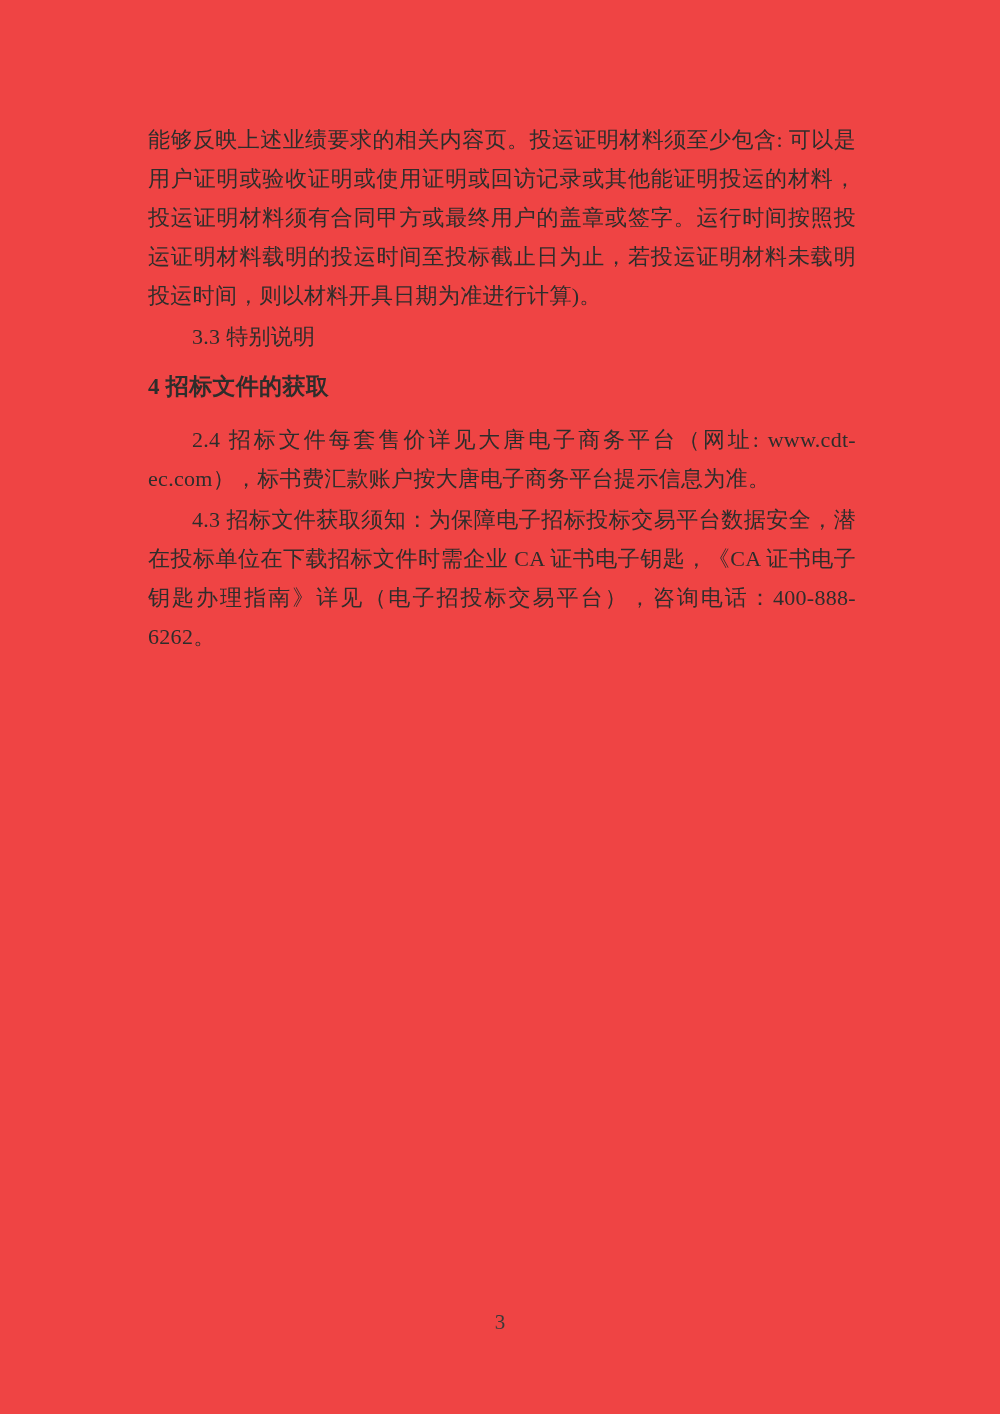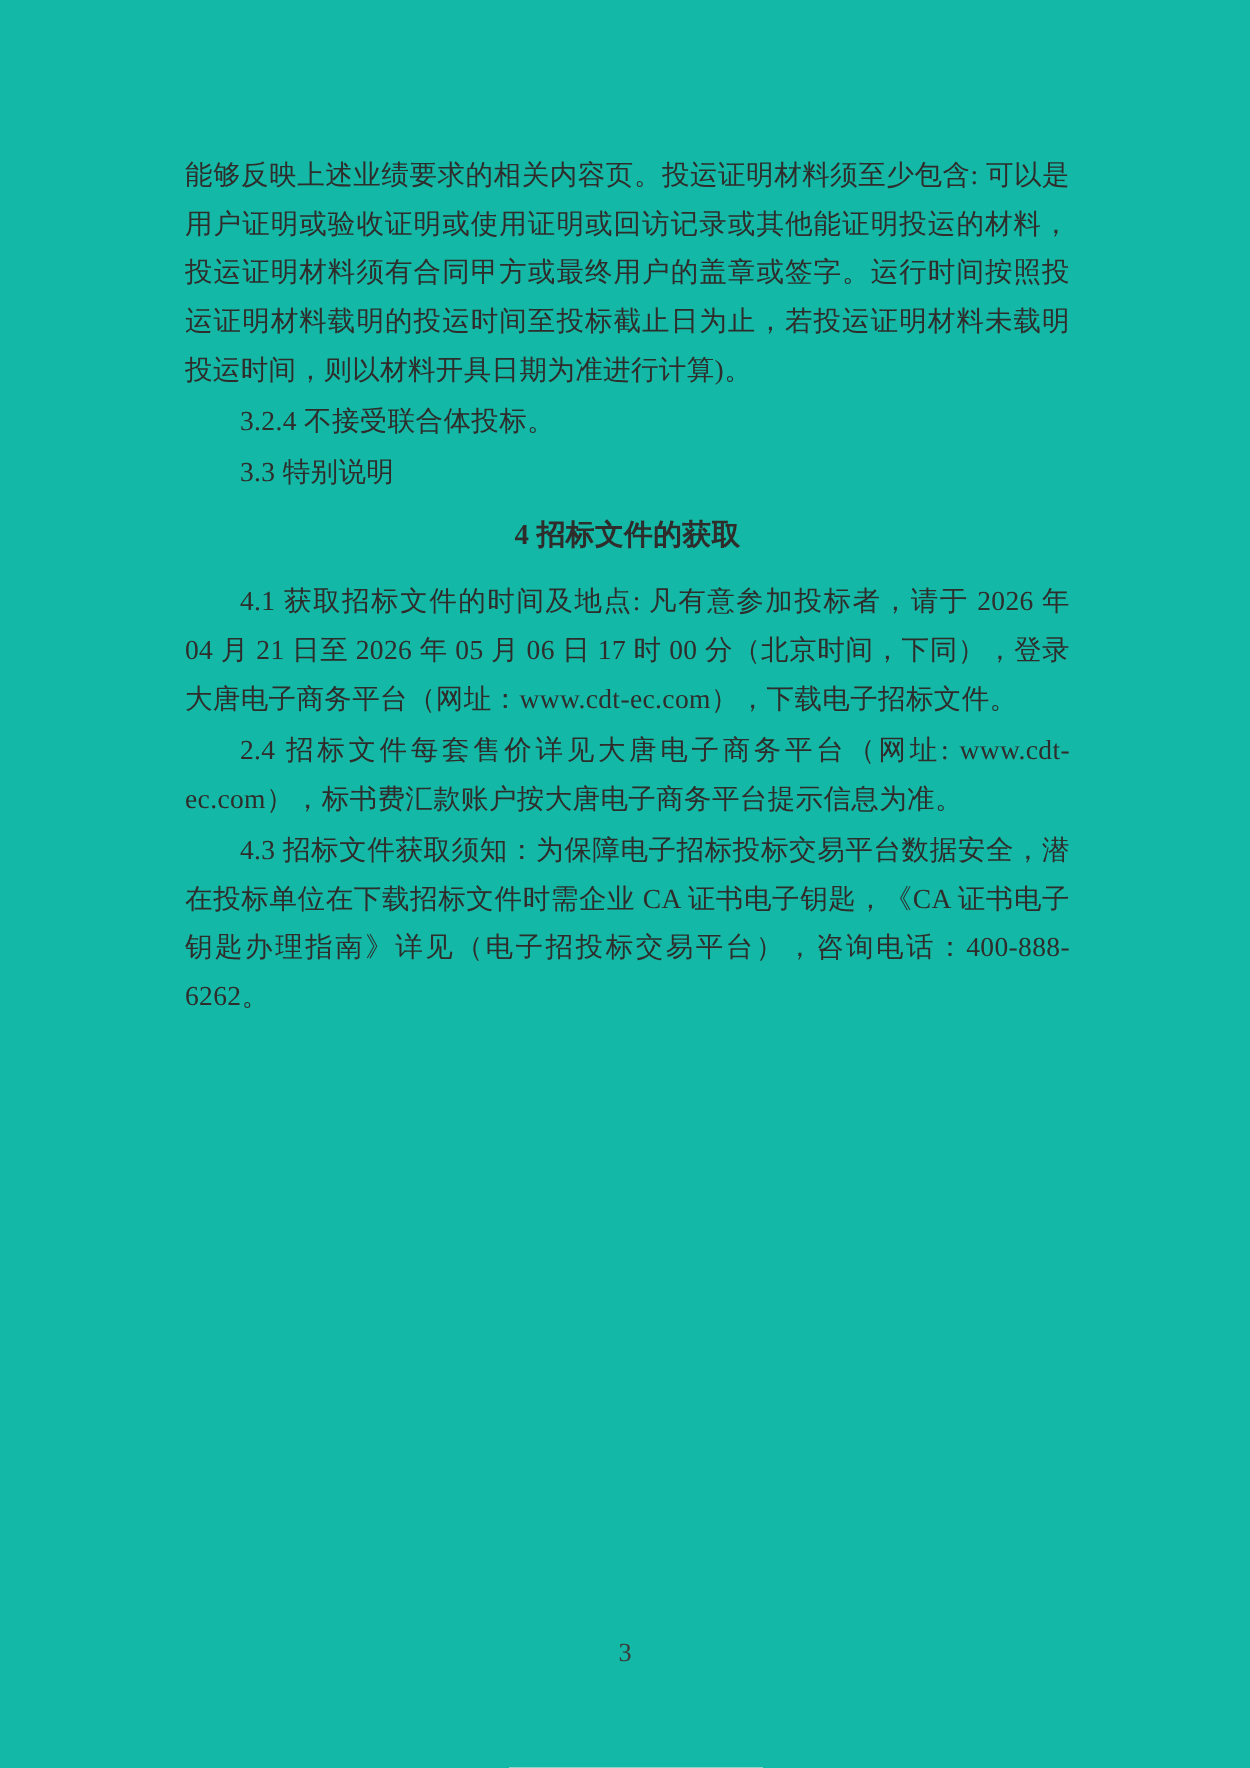--- a/index.html
+++ b/index.html
@@ -6,21 +6,21 @@
   html, body {
     margin: 0;
     padding: 0;
     background: #e8e8e8;
   }
   .page {
     position: relative;
     width: 1000px;
     height: 1414px;
     margin: 0 auto;
-    background: #14b8a6;
+    background: #ef4444;
     font-family: "Liberation Serif", "DejaVu Serif", serif;
     color: #2e2d2b;
     overflow: hidden;
   }
   .content {
     position: absolute;
     left: 148px;
     top: 120px;
     width: 708px;
   }
@@ -36,21 +36,20 @@
   .content p.no-indent {
     text-indent: 0;
   }
   .content h2 {
     margin: 11px 0 14px 0;
     font-size: 23px;
     line-height: 39px;
     font-weight: bold;
     text-indent: 0;
     letter-spacing: 0.3px;
-    text-align: center;
   }
   .u-num {
     text-decoration: underline;
     text-underline-offset: 4px;
   }
   .page-number {
     position: absolute;
     top: 1308px;
     left: 0;
     width: 100%;
@@ -62,29 +61,27 @@
 </style>
 </head>
 <body>
 
 <div class="page">
   <div class="content">
 
     <p class="no-indent">能够反映上述业绩要求的相关内容页。投运证明材料须至少包含: 可以是用户证明或验收证明或使用证明或回访记录或其他能证明投运的材料，投运证明材料须有合同甲方或最终用户的盖章或签字。运行时间按照投运证明材料载明的投运时间至投标截止日为止，若投运证明材料未载明投运时间，则以材料开具日期为准进行计算)。</p>
 
 
-    <p>3.2.4 不接受联合体投标。</p>
 
     <p>3.3 特别说明</p>
 
 
 
     <h2>4 招标文件的获取</h2>
 
-    <p>4.1 获取招标文件的时间及地点: 凡有意参加投标者，请于 2026 年 04 月 21 日至 2026 年 05 月 06 日 17 时 00 分（北京时间，下同），登录大唐电子商务平台（网址：www.cdt-ec.com），下载电子招标文件。</p>
 
     <p>2.4 招标文件每套售价详见大唐电子商务平台（网址: www.cdt-ec.com），标书费汇款账户按大唐电子商务平台提示信息为准。</p>
 
     <p>4.3 招标文件获取须知：为保障电子招标投标交易平台数据安全，潜在投标单位在下载招标文件时需企业 CA 证书电子钥匙，《CA 证书电子钥匙办理指南》详见（电子招投标交易平台），咨询电话：400-888-6262。</p>
 
   </div>
 
   <div class="page-number">3</div>
 </div>
 

